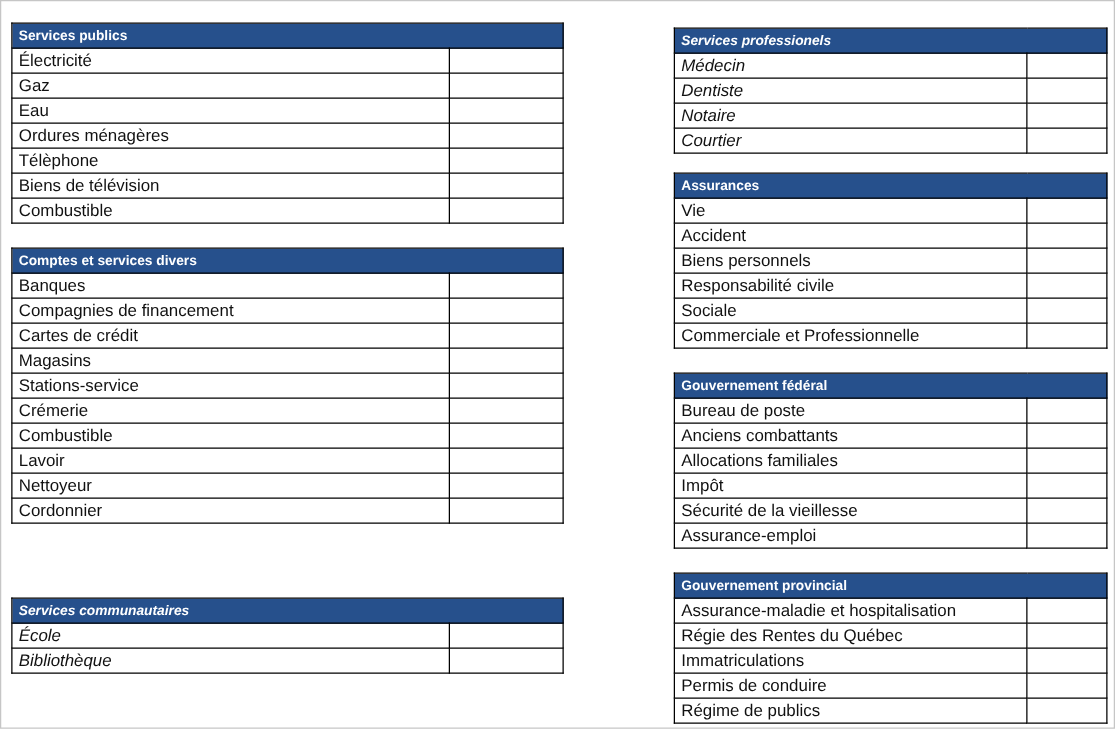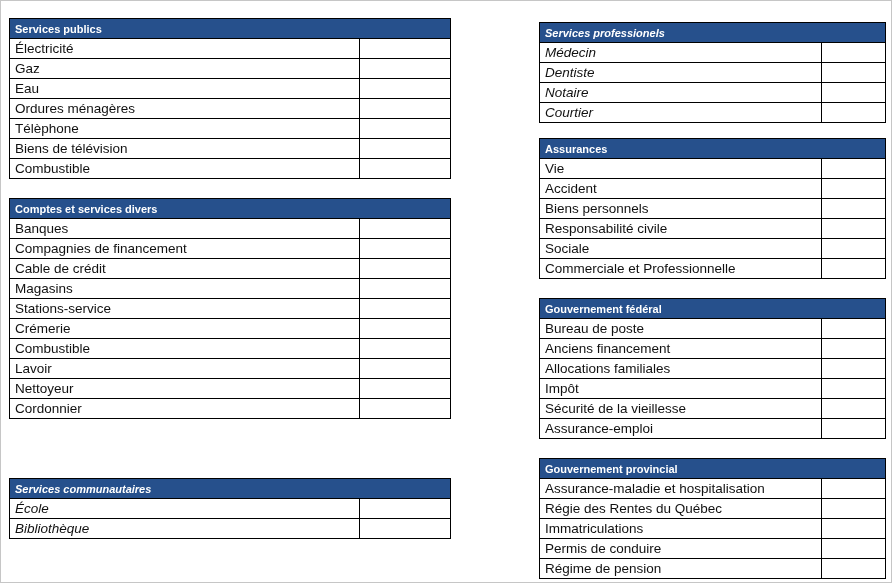--- a/index.html
+++ b/index.html
@@ -99,21 +99,21 @@
     <tbody>
         <tr>
           <td class="label-cell">Banques</td>
           <td class="check-cell"></td>
         </tr>
         <tr>
           <td class="label-cell">Compagnies de financement</td>
           <td class="check-cell"></td>
         </tr>
         <tr>
-          <td class="label-cell">Cable de crédit</td>
+          <td class="label-cell">Cartes de crédit</td>
           <td class="check-cell"></td>
         </tr>
         <tr>
           <td class="label-cell">Magasins</td>
           <td class="check-cell"></td>
         </tr>
         <tr>
           <td class="label-cell">Stations-service</td>
           <td class="check-cell"></td>
         </tr>
@@ -239,21 +239,21 @@
         <tr>
       <th colspan="2">Gouvernement fédéral</th>
     </tr>
       </thead>
     <tbody>
         <tr>
           <td class="label-cell">Bureau de poste</td>
           <td class="check-cell"></td>
         </tr>
         <tr>
-          <td class="label-cell">Anciens financement</td>
+          <td class="label-cell">Anciens combattants</td>
           <td class="check-cell"></td>
         </tr>
         <tr>
           <td class="label-cell">Allocations familiales</td>
           <td class="check-cell"></td>
         </tr>
         <tr>
           <td class="label-cell">Impôt</td>
           <td class="check-cell"></td>
         </tr>
@@ -289,19 +289,19 @@
         </tr>
         <tr>
           <td class="label-cell">Immatriculations</td>
           <td class="check-cell"></td>
         </tr>
         <tr>
           <td class="label-cell">Permis de conduire</td>
           <td class="check-cell"></td>
         </tr>
         <tr>
-          <td class="label-cell">Régime de pension</td>
+          <td class="label-cell">Régime de publics</td>
           <td class="check-cell"></td>
         </tr>
       </tbody>
   </table>
 
 </div>
 
 </body></html>

